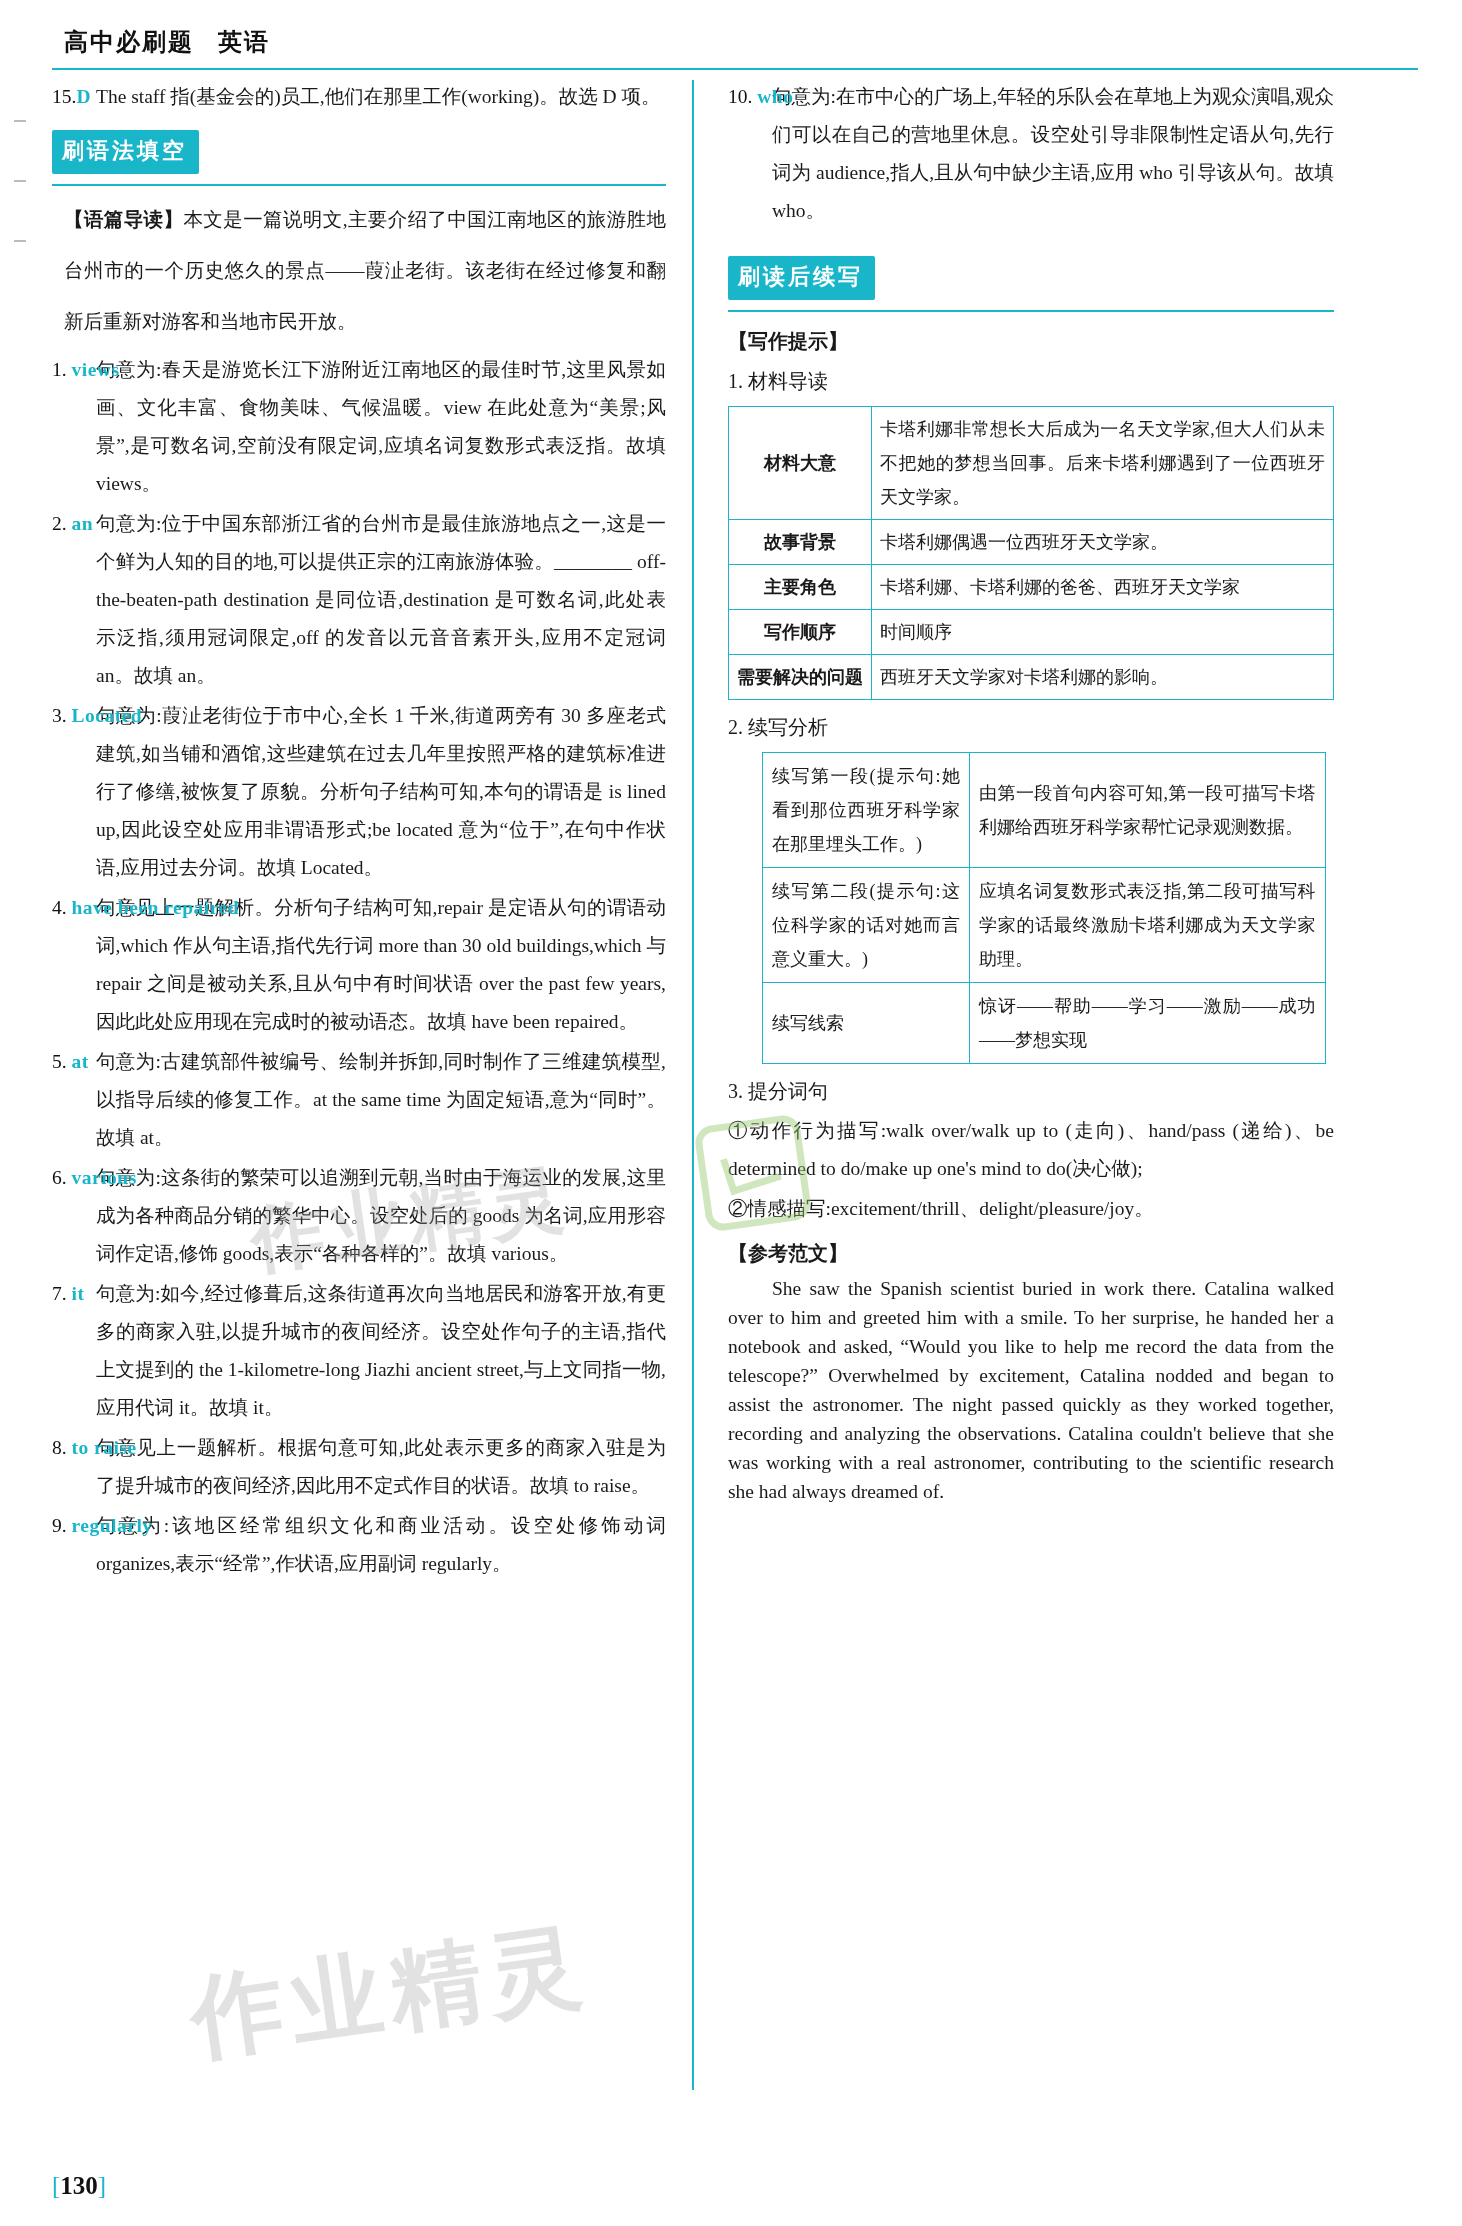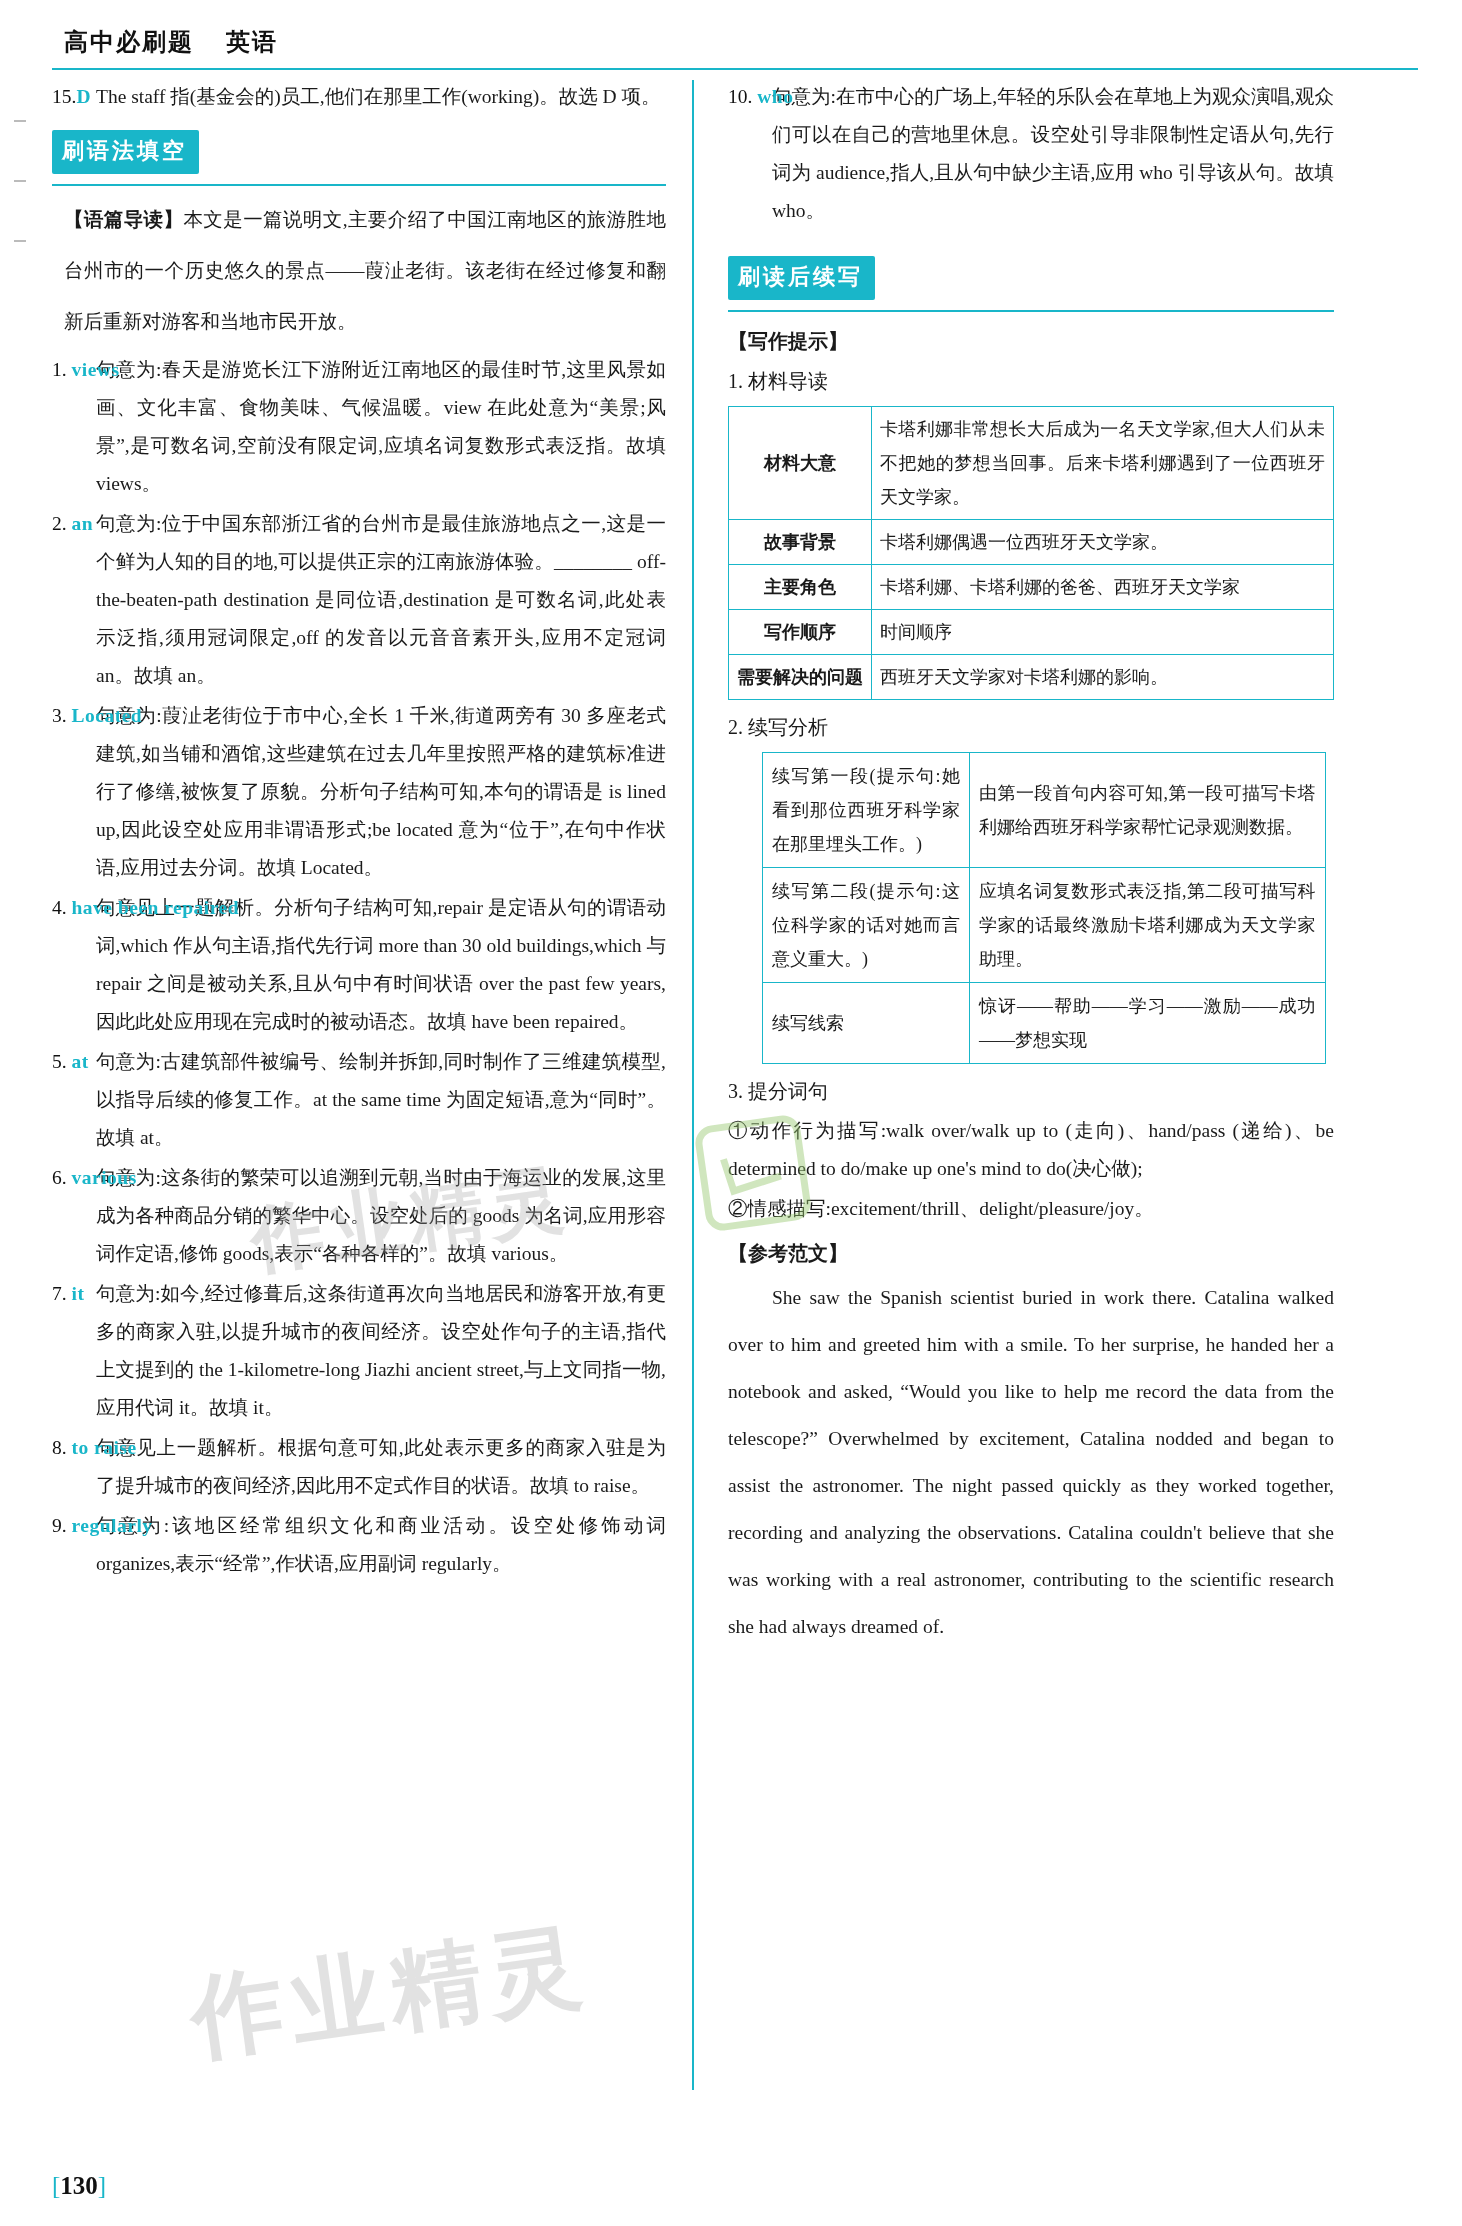--- a/index.html
+++ b/index.html
@@ -20,21 +20,21 @@
     inset: 0;
     padding: 26px 44px 0 52px;
     box-sizing: border-box;
   }
   
   .header {
     height: 44px;
     border-bottom: 2px solid #19b6c9;
     display: flex;
     align-items: flex-start;
-    gap: 32px;
+    gap: 24px;
     padding-left: 12px;
     box-sizing: border-box;
   }
   .header .h-title {
     font-size: 24px;
     font-weight: bold;
     letter-spacing: 2px;
     color: #111;
   }
   .header .h-sub {
@@ -169,21 +169,21 @@
   p.plain {
     margin: 0 0 2px 0;
     text-align: justify;
     text-justify: inter-ideograph;
   }
   p.essay {
     margin: 0;
     text-align: justify;
     font-family: "Liberation Serif", serif;
     font-size: 19.5px;
-    line-height: 47px;
+    line-height: 29px;
     text-indent: 44px;
   }
   
   .pagenum {
     position: absolute;
     left: 52px;
     bottom: 26px;
     font-size: 25px;
     font-weight: bold;
     font-family: "Liberation Serif", serif;

